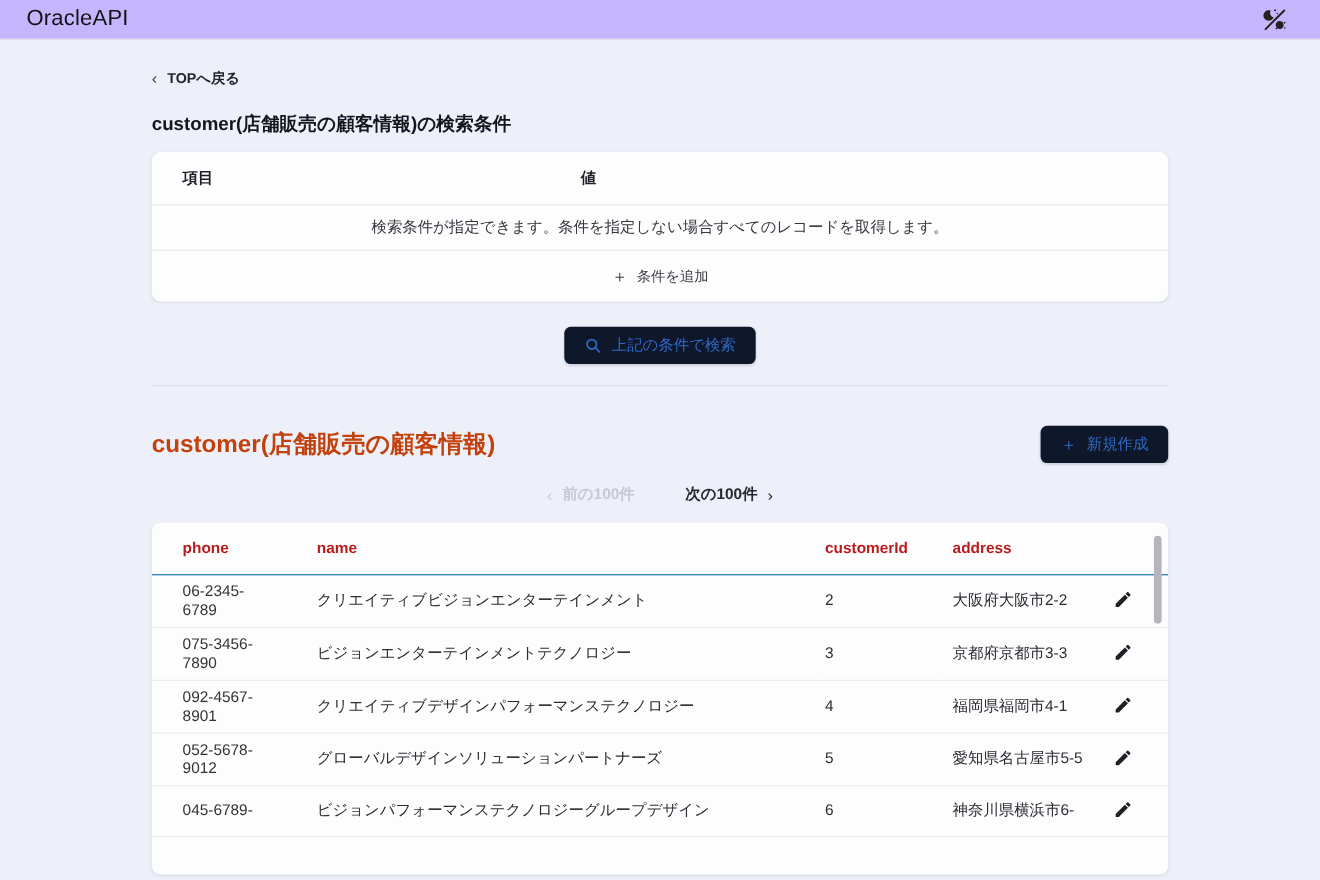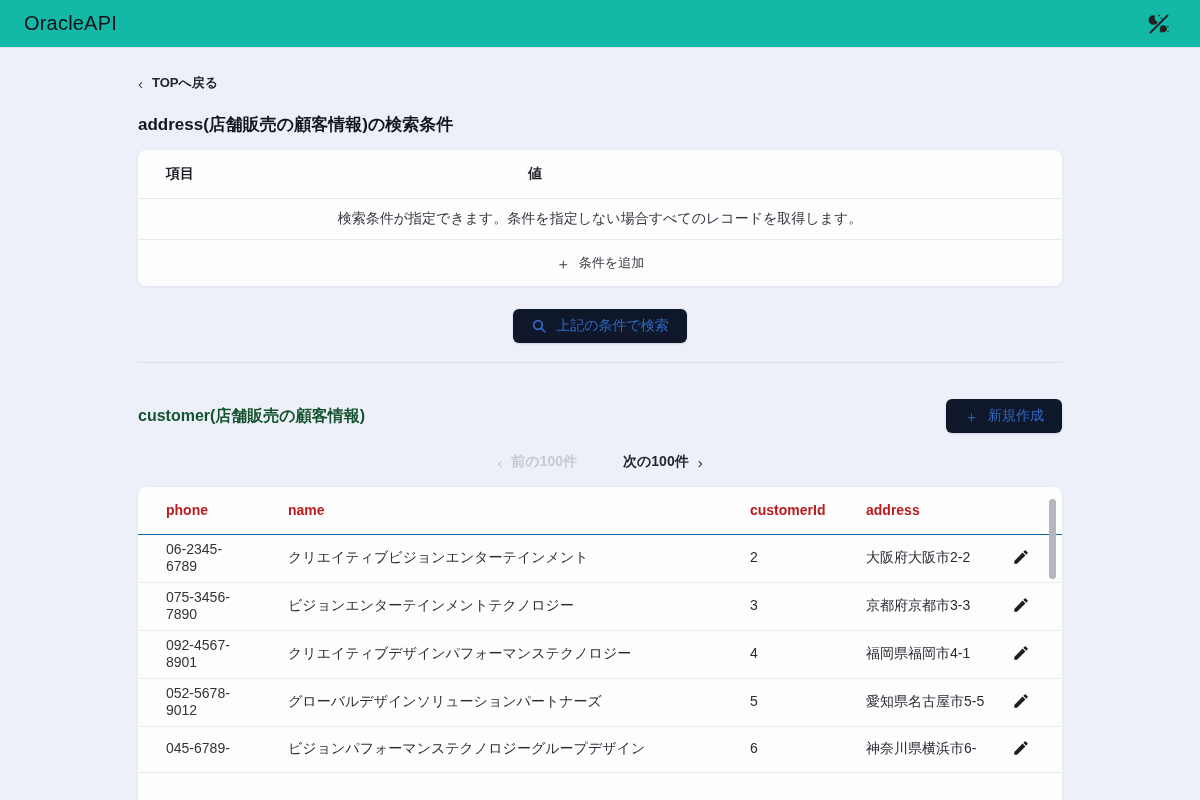--- a/index.html
+++ b/index.html
@@ -3,21 +3,21 @@
 <meta charset="utf-8">
 <style>
   * { margin:0; padding:0; box-sizing:border-box; }
   html,body { width:1200px; height:800px; overflow:hidden; }
   body {
     font-family:"Liberation Sans","DejaVu Sans",sans-serif;
     background:#edf0f9; color:#1c1d24; font-size:14px;
   }
   
   .appbar {
-    height:48px; background:#14b8a6; border-bottom:1px solid #e4e4e8;
+    height:36px; background:#c4b5fd; border-bottom:1px solid #e4e4e8;
     display:flex; align-items:center; justify-content:space-between; padding:0 24px;
   }
   .brand { font-size:20px; font-weight:500; color:#111218; letter-spacing:.2px; }
   .theme-btn { background:none; border:none; cursor:pointer; width:34px; height:34px; display:flex; align-items:center; justify-content:center; }
 
   .container { width:924px; margin:0 auto; padding-top:26px; }
 
   .back-link {
     display:inline-flex; align-items:center; gap:9px; font-size:13px; font-weight:700;
     color:#232430; text-decoration:none; margin-bottom:21px; cursor:pointer;
@@ -46,21 +46,21 @@
 
   .search-row { text-align:center; margin:23px 0 0; }
   .btn-soft {
     display:inline-flex; align-items:center; gap:9px; background:#0f172a; color:#3069c5;
     border:none; border-radius:6px; padding:8px 18px; font-size:14px; cursor:pointer;
     box-shadow:0 1px 2px rgba(30,34,60,.15); font-family:inherit;
   }
   .divider { border:none; border-top:1px solid #dcdde5; margin:19px 0 0; }
 
   .results-header { display:flex; align-items:center; justify-content:space-between; margin-top:36px; }
-  h2.results-title { font-size:16px; font-weight:700; color:#14532d; }
+  h2.results-title { font-size:22px; font-weight:700; color:#c2410c; }
 
   .pagination {
     display:flex; align-items:center; justify-content:center; gap:46px; margin:20px 0 16px;
     font-size:14px; font-weight:700;
   }
   .page-btn { display:inline-flex; align-items:center; gap:9px; background:none; border:none; font:inherit; cursor:pointer; }
   .page-btn.prev { color:#c6c9d3; }
   .page-btn.next { color:#26272f; }
   .page-btn .chev { font-weight:400; font-size:15px; }
 
@@ -101,21 +101,21 @@
   </button>
 </header>
 
 <main class="container">
 
   <a class="back-link">
     <span class="chev">‹</span>
     <span>TOPへ戻る</span>
   </a>
 
-  <h1 class="page-title">address(店舗販売の顧客情報)の検索条件</h1>
+  <h1 class="page-title">customer(店舗販売の顧客情報)の検索条件</h1>
 
   <section class="card">
     <div class="cond-header">
       <span>項目</span>
       <span>値</span>
     </div>
     <div class="cond-empty">検索条件が指定できます。条件を指定しない場合すべてのレコードを取得します。</div>
     <button class="cond-add">
       <span class="plus">＋</span>
       <span>条件を追加</span>

